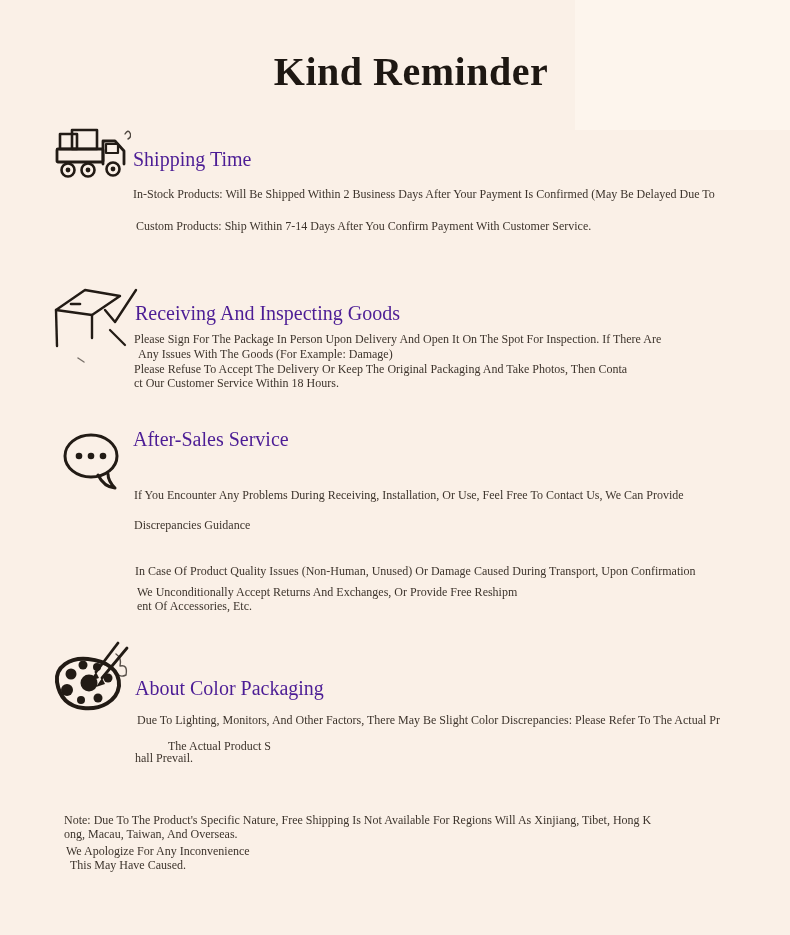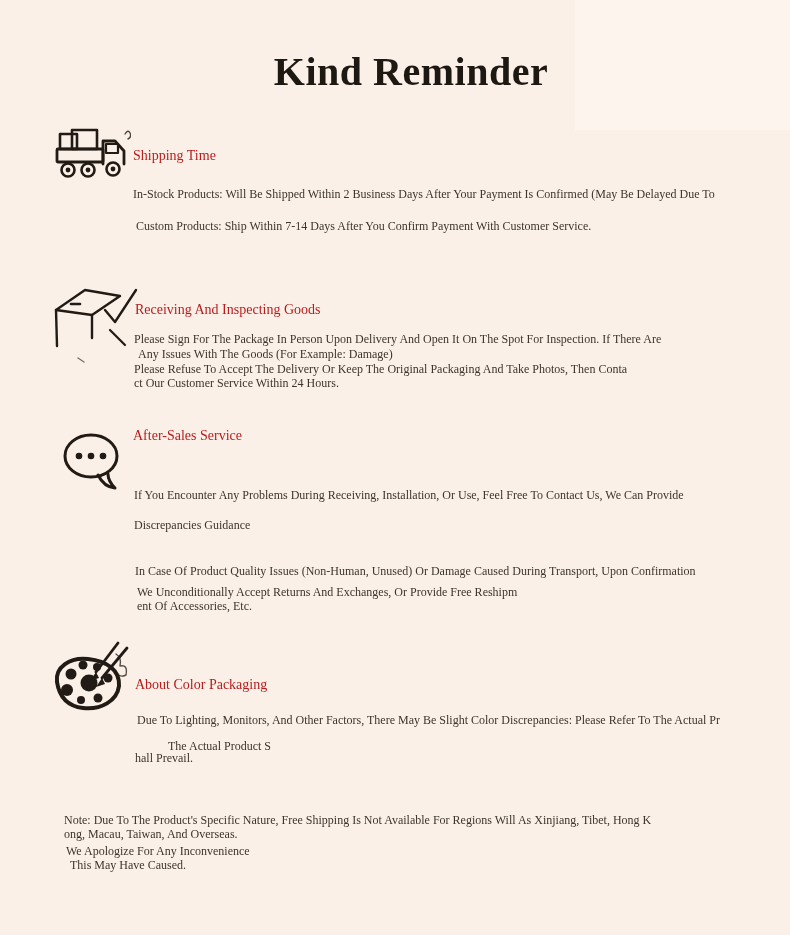--- a/index.html
+++ b/index.html
@@ -17,21 +17,21 @@
   }
   .title {
     position:absolute; top:48px; left:32px; width:758px;
     margin:0; text-align:center;
     font-size:40px; font-weight:700; color:#1e1813;
     letter-spacing:0.5px;
   }
   .icon { position:absolute; }
   .heading {
     position:absolute;
-    font-size:14px; color:#b91c1c; white-space:pre;
+    font-size:20px; color:#4c1d95; white-space:pre;
   }
   .line {
     position:absolute;
     font-size:12px; line-height:14px; color:#3d342c; white-space:pre;
   }
   svg .stroke { fill:none; stroke:#221b15; stroke-linecap:round; stroke-linejoin:round; }
   svg .fill { fill:#221b15; stroke:none; }
 </style>
 </head>
 <body>
@@ -70,21 +70,21 @@
       <path class="stroke" stroke-width="2.4" d="M44 33 L44 56"></path>
       <path class="stroke" stroke-width="2.4" d="M57 28 L67 40 L88 8"></path>
       <path class="stroke" stroke-width="2.2" d="M62 48 L77 63"></path>
       <path class="stroke" stroke-width="1.4" d="M30 76 l6 4" opacity="0.6"></path>
     </svg>
   </div>
   <div class="heading" style="left:135px; top:302px;">Receiving And Inspecting Goods</div>
   <div class="line" style="left:134px; top:332px;">Please Sign For The Package In Person Upon Delivery And Open It On The Spot For Inspection. If There Are</div>
   <div class="line" style="left:134px; top:362px;">Please Refuse To Accept The Delivery Or Keep The Original Packaging And Take Photos, Then Conta</div>
   <div class="line" style="left:138px; top:347px;">Any Issues With The Goods (For Example: Damage)</div>
-  <div class="line" style="left:134px; top:376px;">ct Our Customer Service Within 24 Hours.</div>
+  <div class="line" style="left:134px; top:376px;">ct Our Customer Service Within 18 Hours.</div>
 
   <div class="icon" style="left:60px; top:432px;">
     <svg width="64" height="58" viewBox="0 0 64 58">
       <ellipse class="stroke" stroke-width="3" cx="31" cy="24" rx="26" ry="21"></ellipse>
       <path class="stroke" stroke-width="3" d="M38 43 Q44 55 55 56 Q48 49 48 42"></path>
       <circle class="fill" cx="19" cy="24" r="3.3"></circle>
       <circle class="fill" cx="31" cy="24" r="3.3"></circle>
       <circle class="fill" cx="43" cy="24" r="3.3"></circle>
     </svg>
   </div>

